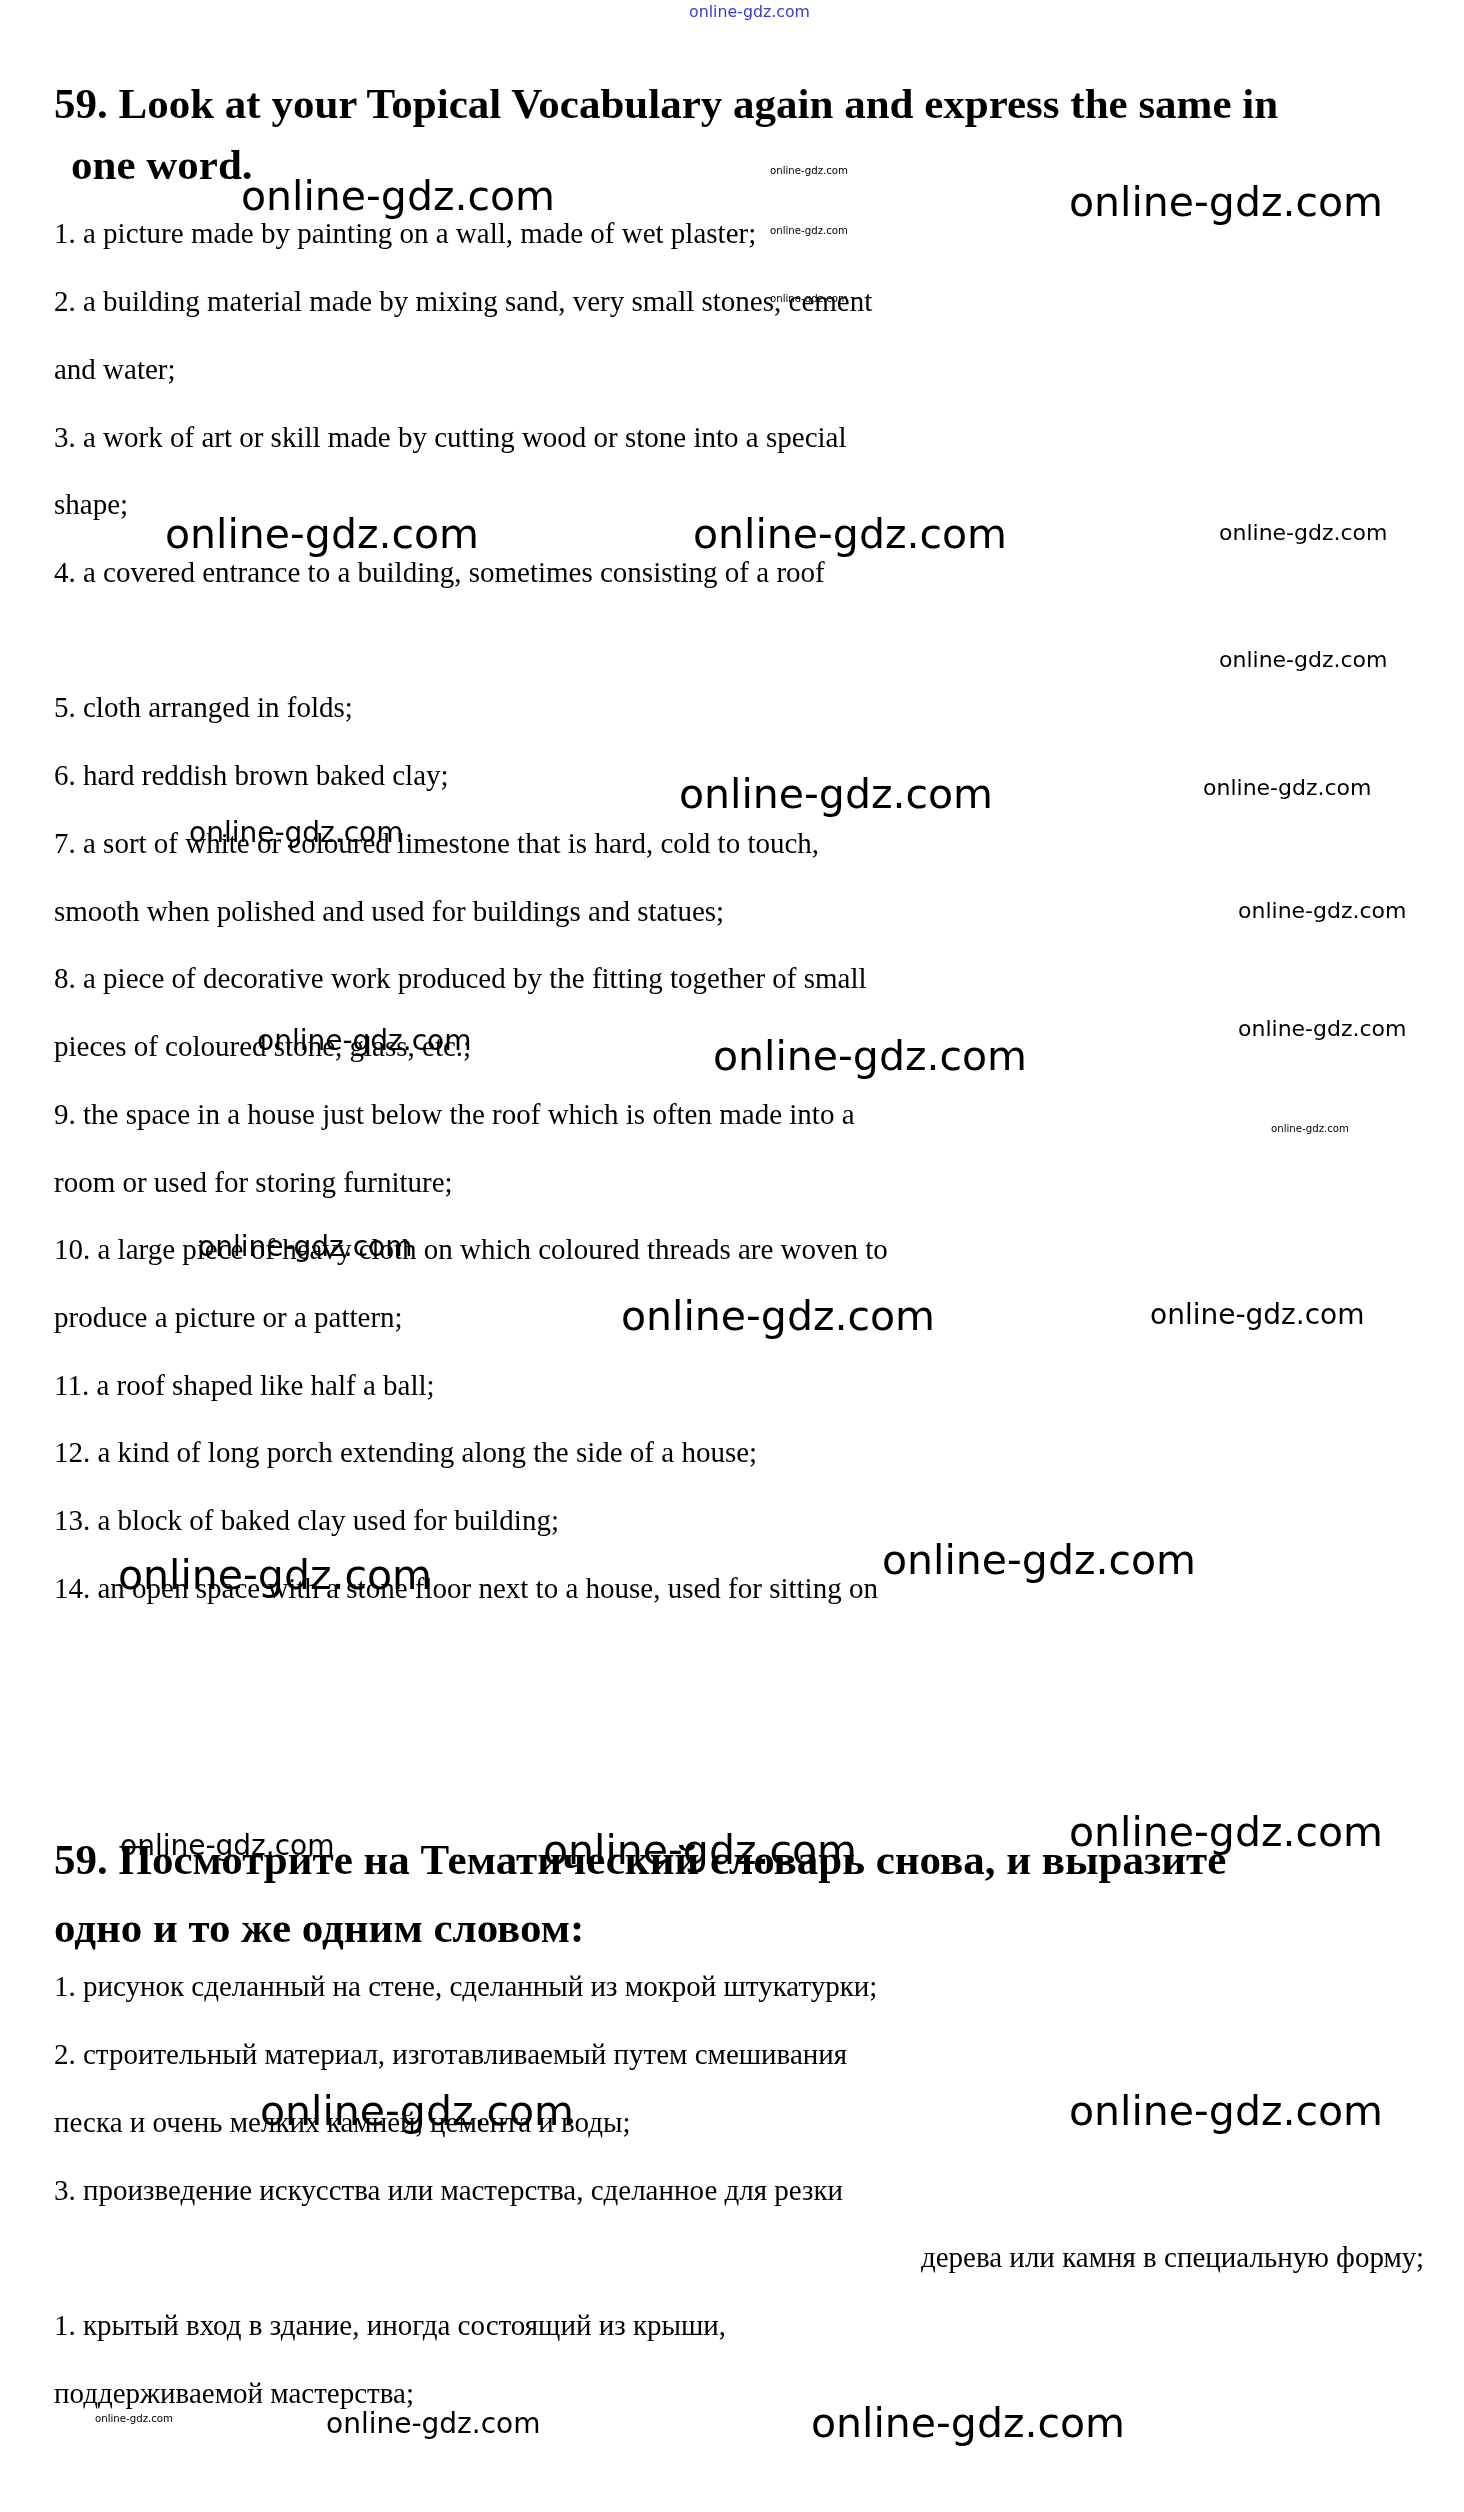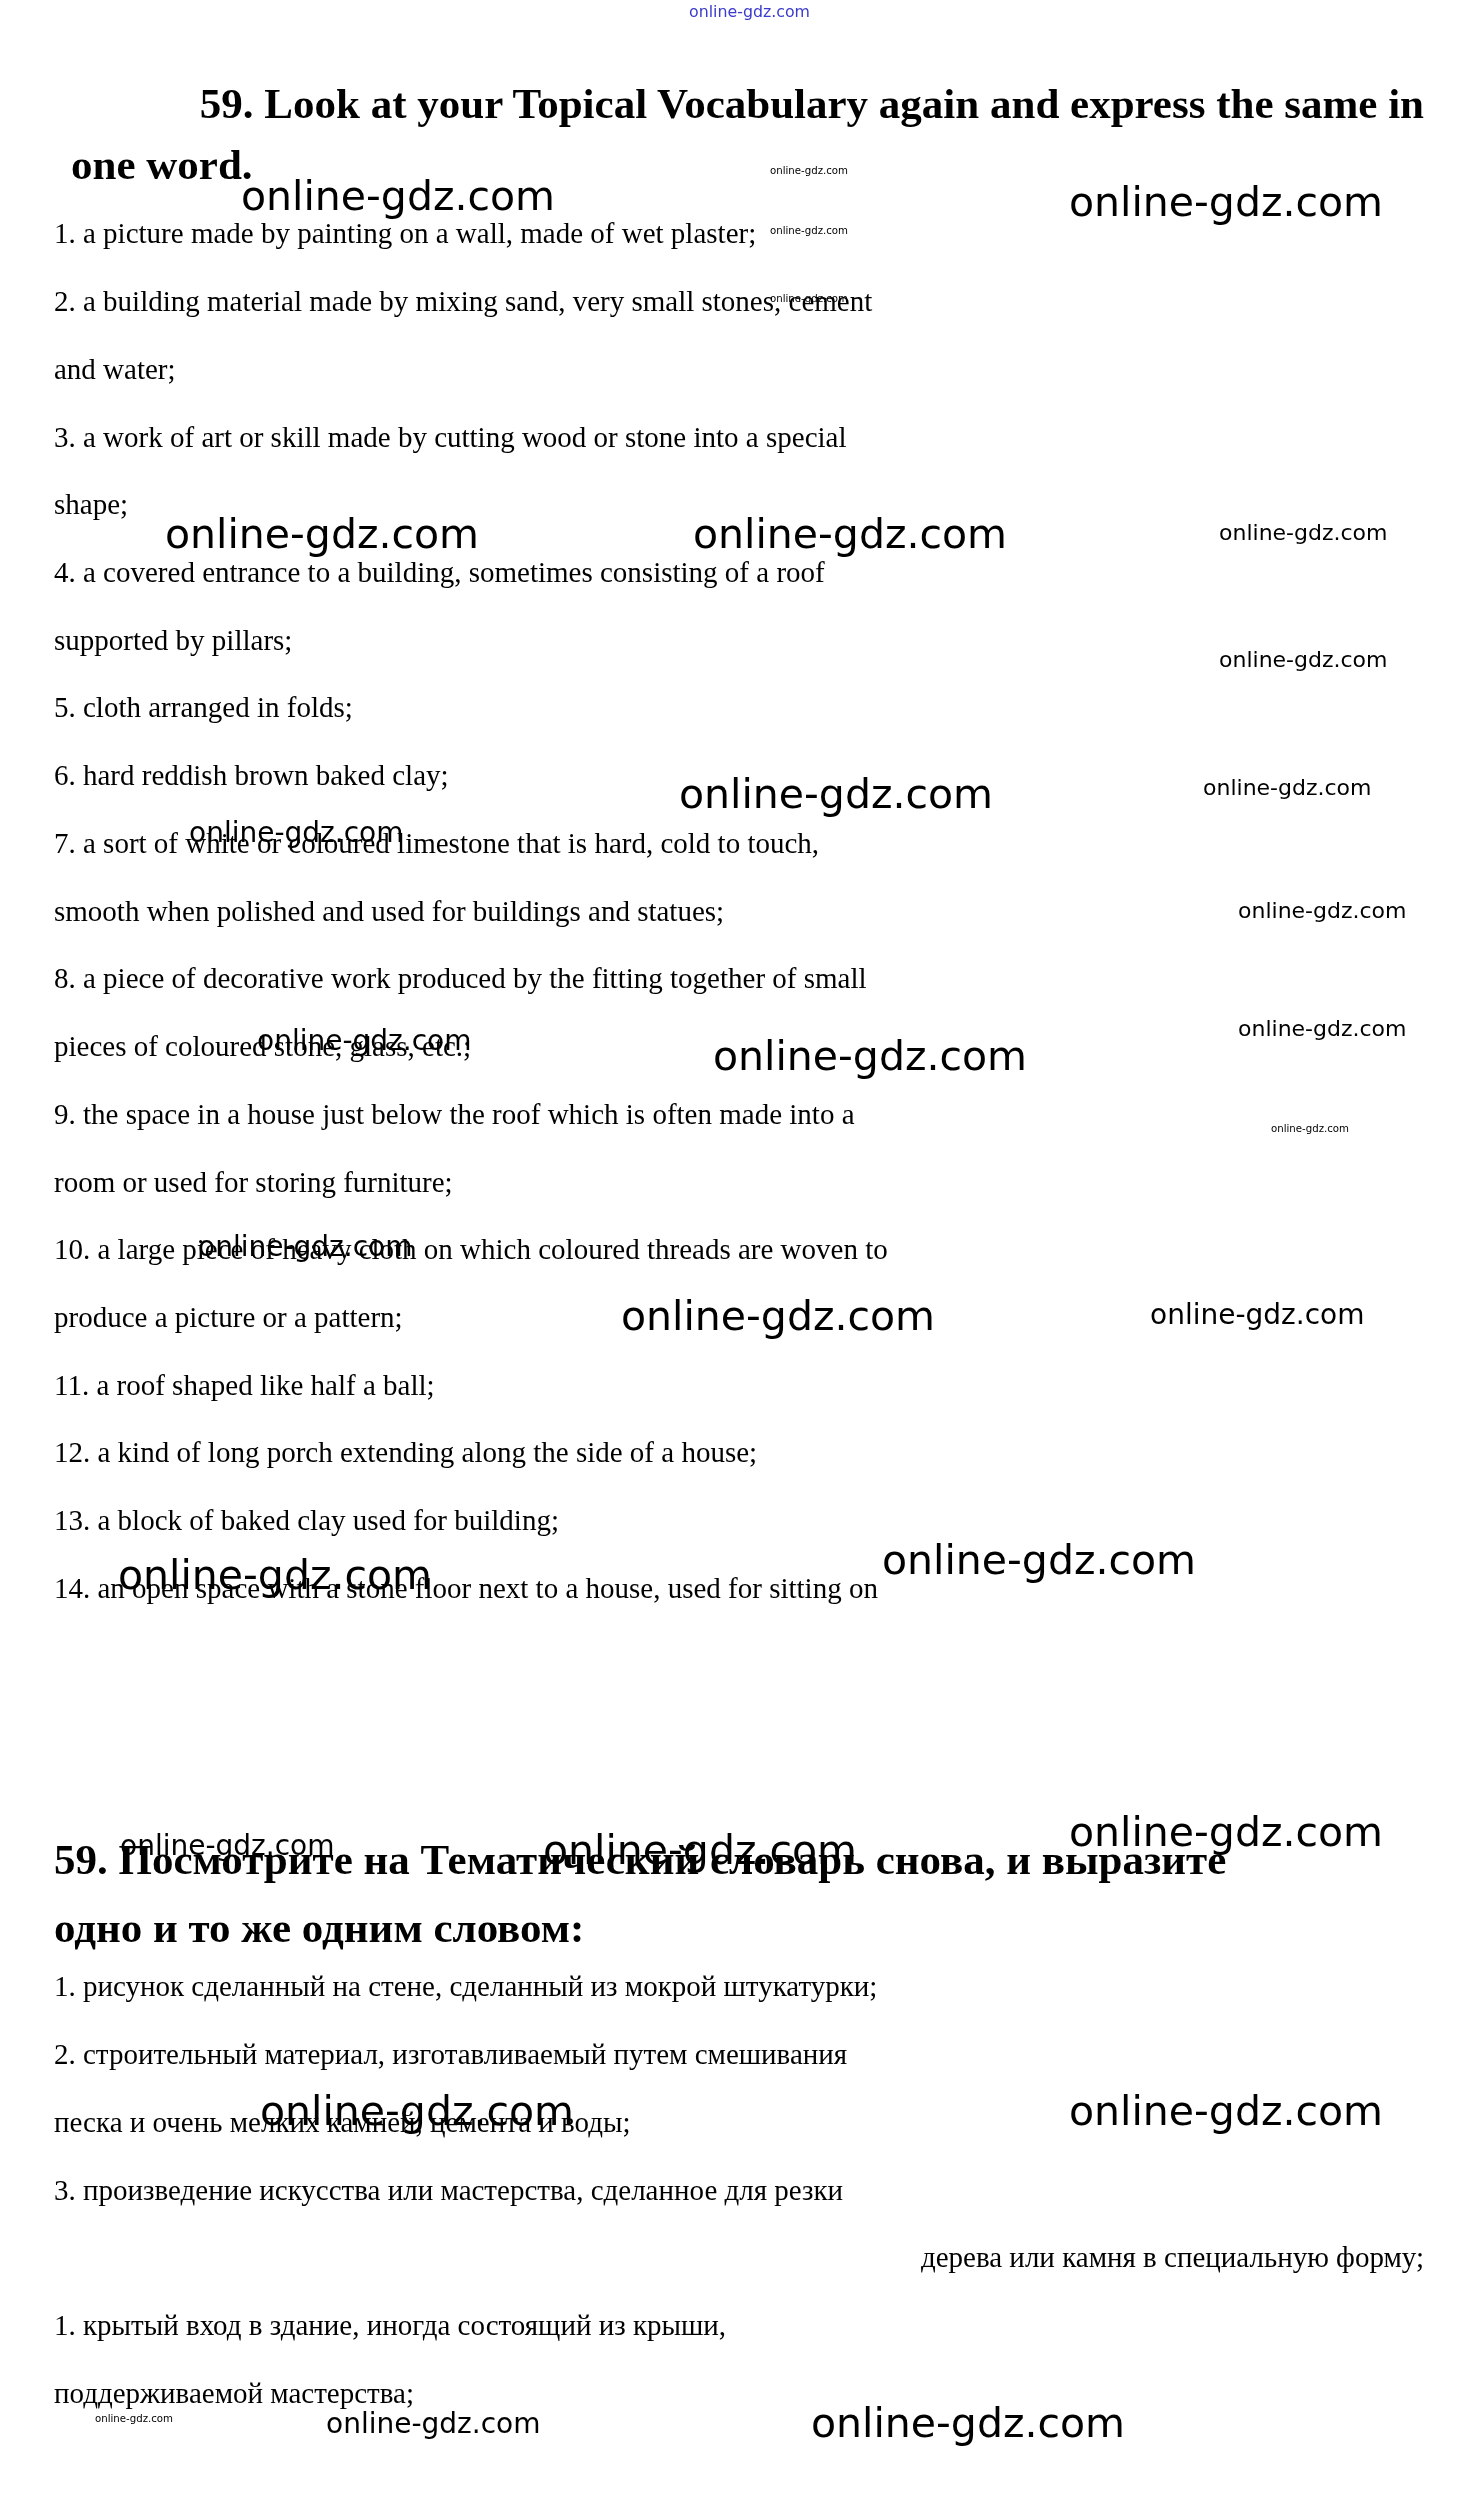--- a/index.html
+++ b/index.html
@@ -15,30 +15,29 @@
   .wm.tiny { font-size: 10.2px; }
   .wm.top { color: #3a3acc; font-size: 15.8px; }
 </style>
 </head>
 <body>
 
 <div class="page">
 
   <div class="wm top" style="left:689px; top:1.6px;">online-gdz.com</div>
 
-  <div class="text heading" style="top:79px;text-align:right;">59. Look at your Topical Vocabulary again and express the same in</div>
+  <div class="text heading" style="top:79px;">59. Look at your Topical Vocabulary again and express the same in</div>
   <div class="text heading" style="top:140px;margin-left:17px;">one word.</div>
 
   <div class="text line" style="top:217px;">1. a picture made by painting on a wall, made of wet plaster;</div>
   <div class="text line" style="top:285px;">2. a building material made by mixing sand, very small stones, cement</div>
   <div class="text line" style="top:353px;">and water;</div>
   <div class="text line" style="top:421px;">3. a work of art or skill made by cutting wood or stone into a special</div>
   <div class="text line" style="top:488px;">shape;</div>
   <div class="text line" style="top:556px;">4. a covered entrance to a building, sometimes consisting of a roof</div>
-  <div class="text line" style="top:624px;">supported by pillars;</div>
   <div class="text line" style="top:691px;">5. cloth arranged in folds;</div>
   <div class="text line" style="top:759px;">6. hard reddish brown baked clay;</div>
   <div class="text line" style="top:827px;">7. a sort of white or coloured limestone that is hard, cold to touch,</div>
   <div class="text line" style="top:895px;">smooth when polished and used for buildings and statues;</div>
   <div class="text line" style="top:962px;">8. a piece of decorative work produced by the fitting together of small</div>
   <div class="text line" style="top:1030px;">pieces of coloured stone, glass, etc.;</div>
   <div class="text line" style="top:1098px;">9. the space in a house just below the roof which is often made into a</div>
   <div class="text line" style="top:1166px;">room or used for storing furniture;</div>
   <div class="text line" style="top:1233px;">10. a large piece of heavy cloth on which coloured threads are woven to</div>
   <div class="text line" style="top:1301px;">produce a picture or a pattern;</div>

